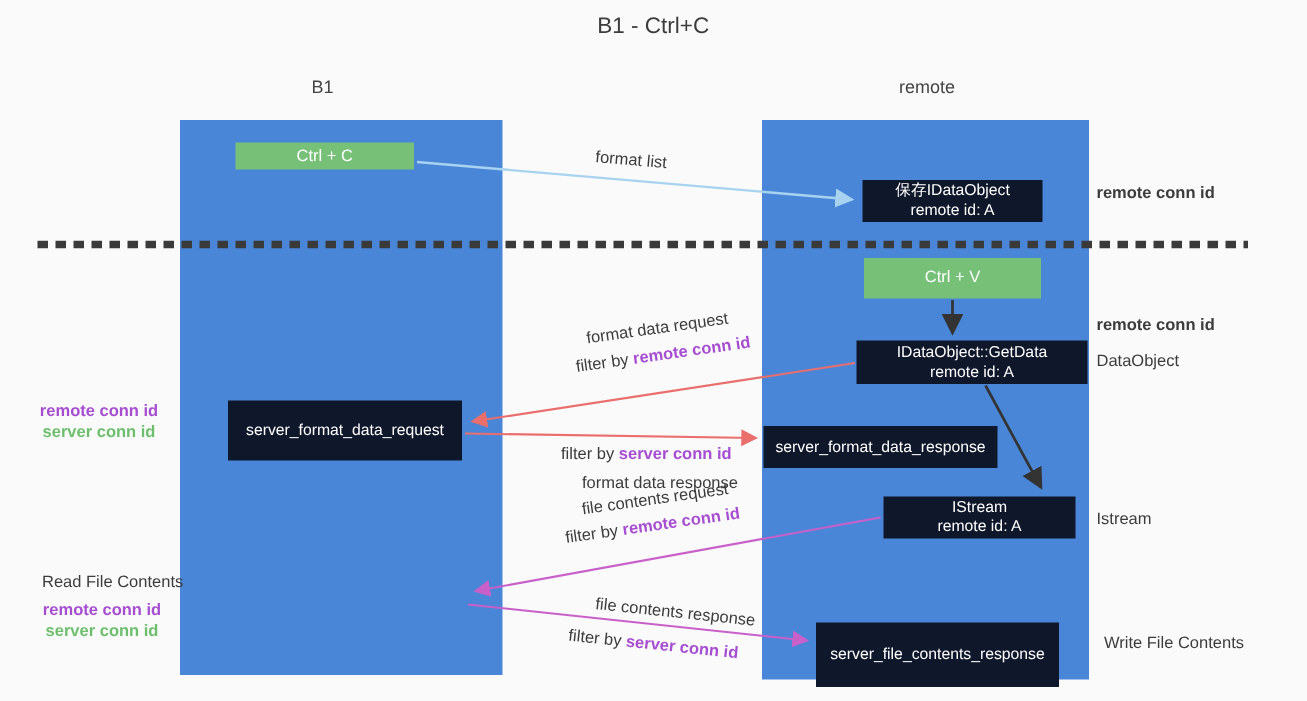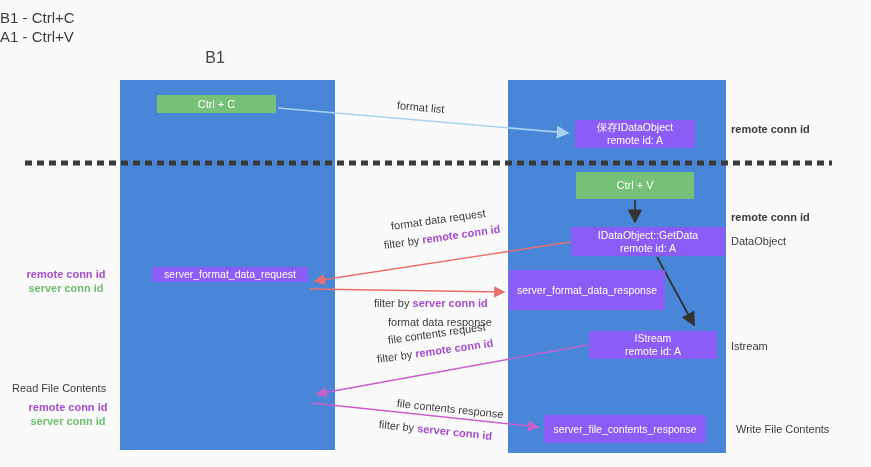--- a/index.html
+++ b/index.html
@@ -10,66 +10,67 @@
   #canvas{
     position:relative;
     width:871px;height:467px;
     background:#fafafa;
     overflow:hidden;
   }
   .abs{position:absolute;}
   
   .title{
     left:0;top:8px;width:871px;
+    text-align:center;
     font-size:15px;line-height:19px;color:#3c3c3c;
   }
   
   .col-header{
     text-align:center;
-    font-size:16px;line-height:14px;color:#444;
+    font-size:12px;line-height:14px;color:#444;
   }
   
   .column{
     background:#4a86d8;
   }
   
   .box{
     display:flex;align-items:center;justify-content:center;
     flex-direction:column;
     color:#fff;font-size:10.5px;line-height:13px;
     text-align:center;
     box-sizing:border-box;
   }
   .box.green{background:#76c078;font-size:11px;}
-  .box.orange{background:#8b5cf6;text-align:right;}
+  .box.orange{background:#0f172a;text-align:right;}
   
   .lbl{
     font-size:11px;color:#3c3c3c;white-space:nowrap;
     transform-origin:left center;
   }
   .purple{color:#a64dd1;font-weight:bold;}
   .greenid{color:#6dbf6d;font-weight:bold;}
   .side-dark{font-size:11px;color:#3c3c3c;white-space:nowrap;}
   .side-group{text-align:center;font-size:11px;line-height:14px;white-space:nowrap;}
   svg.layer{position:absolute;left:0;top:0;pointer-events:none;}
 </style>
 </head>
 <body>
 
 <div id="canvas">
 
   <div class="abs title">
     <div>B1 - Ctrl+C</div>
-    <div>A1 - Ctrl+V</div>
   </div>
 
   <div class="abs col-header" style="left:155px;top:51px;width:120px;">
     <div>B1</div>
   </div>
   <div class="abs col-header" style="left:558px;top:51px;width:120px;">
+    <div>remote</div>
   </div>
 
   <div class="abs column" style="left:120px;top:80px;width:215px;height:370px;"></div>
   <div class="abs column" style="left:508px;top:80px;width:218px;height:373px;"></div>
 
   <svg class="layer" width="871" height="467" viewBox="0 0 871 467">
     <defs>
       <marker id="ah-blue" markerWidth="9" markerHeight="9" refX="7" refY="4" orient="auto">
         <path d="M0,0 L8,4 L0,8 z" fill="#a8d3f0"></path>
       </marker>
@@ -97,43 +98,43 @@
     <line x1="657" y1="257" x2="694" y2="325" stroke="#333333" stroke-width="1.8" marker-end="url(#ah-black)"></line>
 
     <line x1="587" y1="345" x2="317" y2="394" stroke="#c95fc9" stroke-width="1.4" marker-end="url(#ah-magenta)"></line>
 
     <line x1="312" y1="403" x2="538" y2="427" stroke="#c95fc9" stroke-width="1.4" marker-end="url(#ah-magenta)"></line>
   </svg>
 
   <div class="abs box green" style="left:157px;top:95px;width:119px;height:18px;">
     <div>Ctrl + C</div>
   </div>
-  <div class="abs box orange" style="left:152px;top:267px;width:156px;height:15px;">
+  <div class="abs box orange" style="left:152px;top:267px;width:156px;height:40px;">
     <div>server_format_data_request</div>
   </div>
 
   <div class="abs box orange" style="left:575px;top:120px;width:120px;height:28px;">
     <div>保存IDataObject</div>
     <div>remote id: A</div>
   </div>
   <div class="abs box green" style="left:576px;top:172px;width:118px;height:27px;">
     <div>Ctrl + V</div>
   </div>
   <div class="abs box orange" style="left:571px;top:227px;width:154px;height:29px;">
     <div>IDataObject::GetData</div>
     <div>remote id: A</div>
   </div>
-  <div class="abs box orange" style="left:509px;top:270px;width:156px;height:40px;">
+  <div class="abs box orange" style="left:509px;top:284px;width:156px;height:28px;">
     <div>server_format_data_response</div>
   </div>
   <div class="abs box orange" style="left:589px;top:331px;width:128px;height:28px;">
     <div>IStream</div>
     <div>remote id: A</div>
   </div>
-  <div class="abs box orange" style="left:544px;top:415px;width:162px;height:28px;">
+  <div class="abs box orange" style="left:544px;top:415px;width:162px;height:43px;">
     <div>server_file_contents_response</div>
   </div>
 
   <div class="abs lbl" style="left:397px;top:99px;transform:rotate(5deg);">format list</div>
 
   <div class="abs lbl" style="left:391px;top:220px;transform:rotate(-8deg);">format data request</div>
   <div class="abs lbl" style="left:384px;top:239px;transform:rotate(-8deg);">
     <span>filter by </span><span class="purple">remote conn id</span>
   </div>
 
@@ -155,19 +156,19 @@
   <div class="abs side-dark purple" style="left:731px;top:123px;">remote conn id</div>
   <div class="abs side-dark purple" style="left:731px;top:211px;">remote conn id</div>
   <div class="abs side-dark" style="left:731px;top:235px;">DataObject</div>
   <div class="abs side-dark" style="left:731px;top:340px;">Istream</div>
   <div class="abs side-dark" style="left:736px;top:423px;">Write File Contents</div>
 
   <div class="abs side-group" style="left:26px;top:267px;width:80px;">
     <div class="purple">remote conn id</div>
     <div class="greenid">server conn id</div>
   </div>
-  <div class="abs side-dark" style="left:12px;top:382px;">Read File Contents</div>
+  <div class="abs side-dark" style="left:28px;top:382px;">Read File Contents</div>
   <div class="abs side-group" style="left:28px;top:400px;width:80px;">
     <div class="purple">remote conn id</div>
     <div class="greenid">server conn id</div>
   </div>
 
 </div>
 
 </body></html>

